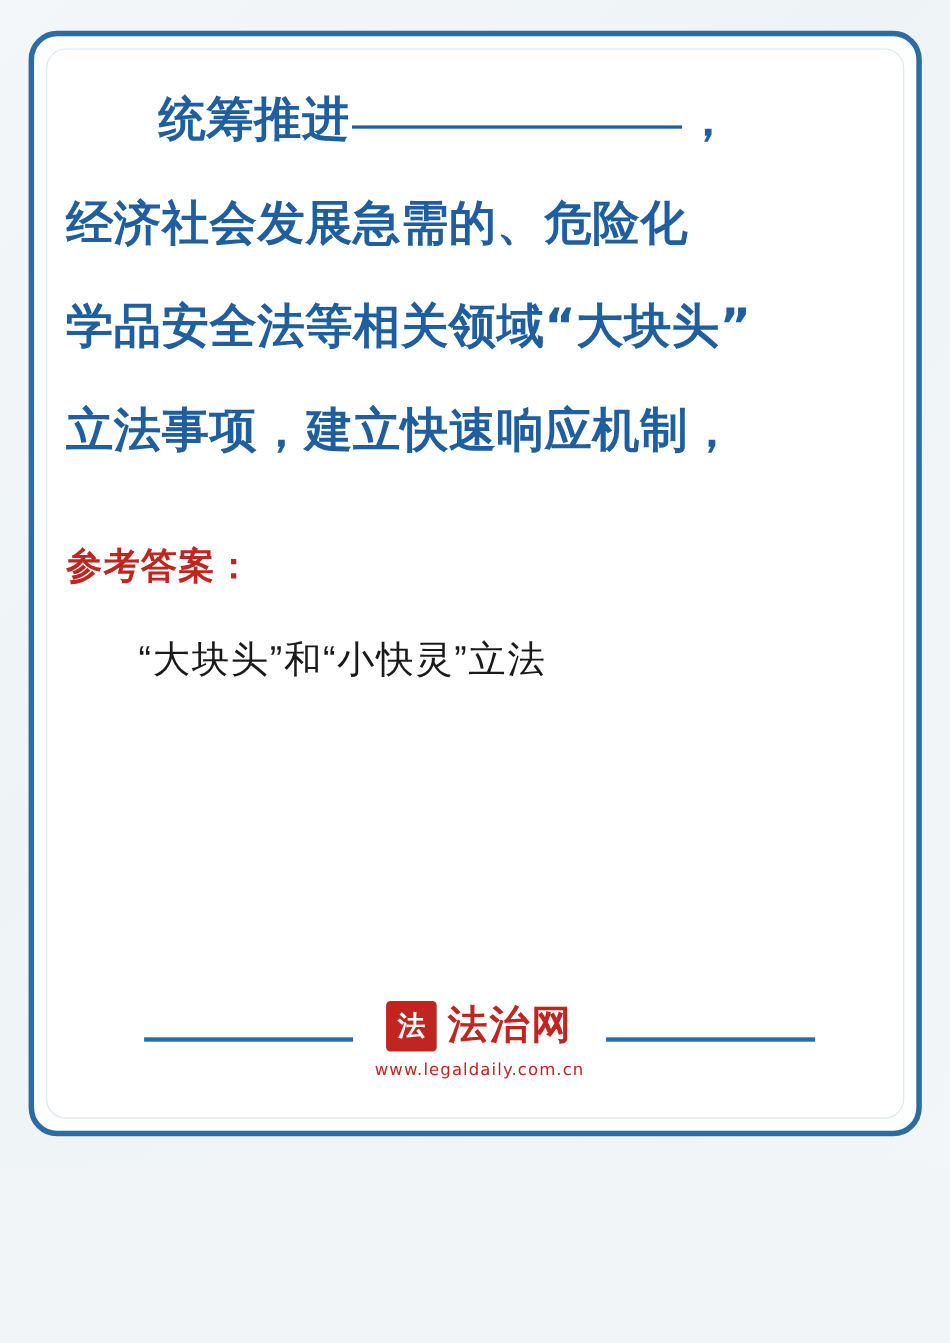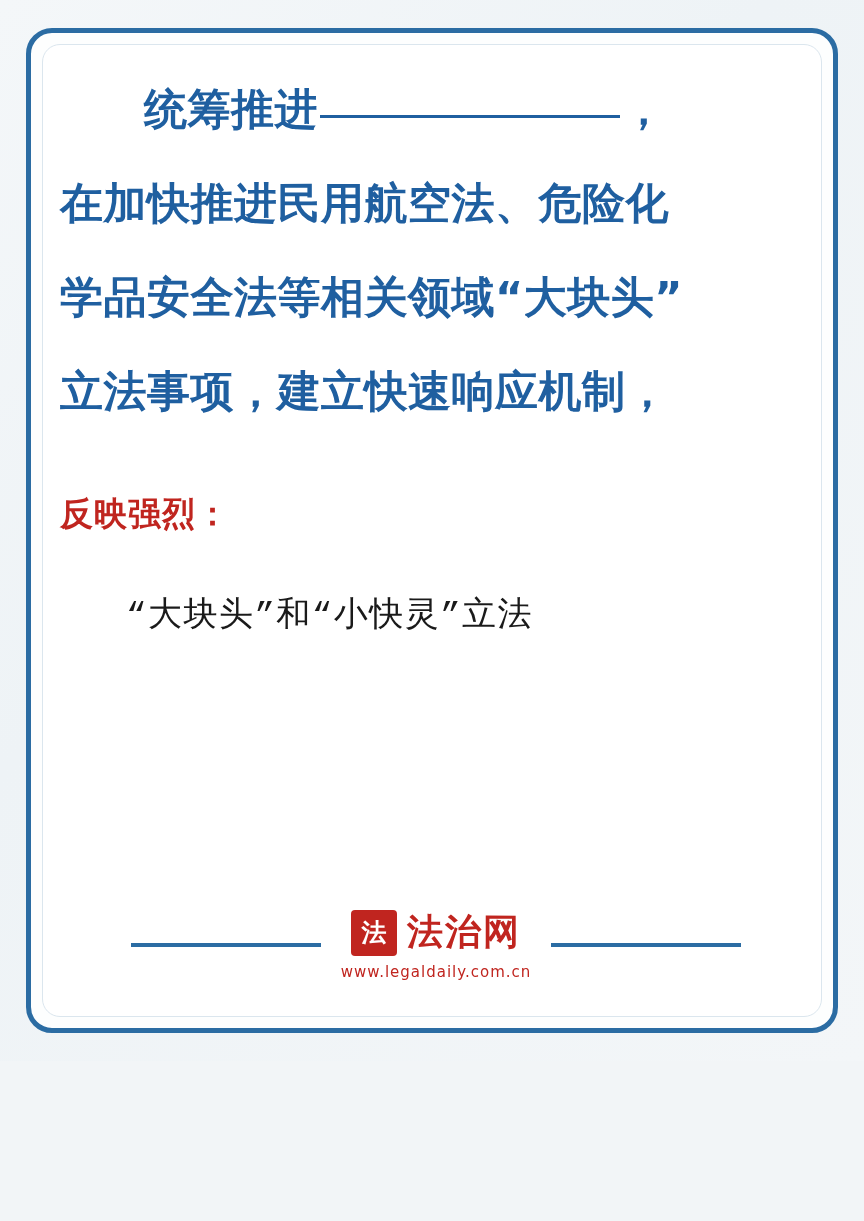--- a/index.html
+++ b/index.html
@@ -81,24 +81,24 @@
   .answer-label {
     margin-top: 54px;
     color: #c0251f;
     font-family: "DejaVu Serif", serif;
     font-weight: bold;
     font-size: 33px;
     letter-spacing: 1px;
   }
 
   .answer-text {
-    margin-top: 54px;
+    margin-top: 40px;
     padding-left: 66px;
     color: #1a1a1a;
-    font-family: Liberation Mono, monospace;
+    font-family: Liberation Sans, sans-serif;
     font-size: 34px;
     letter-spacing: 1.5px;
   }
 
   
   .footer {
     position: absolute;
     left: 0;
     right: 0;
     bottom: 20px;
@@ -157,26 +157,26 @@
 
 <div class="poster">
   <div class="frame">
     <div class="frame-inner"></div>
   </div>
 
   <div class="content">
 
     <div class="question">
       <div class="q-line1"><span>统筹推进</span><span class="blank"></span><span>，</span></div>
-      <div>在加快推进民用航空法、危险化</div>
+      <div>经济社会发展急需的、危险化</div>
       <div>学品安全法等相关领域“大块头”</div>
       <div>立法事项，建立快速响应机制，</div>
     </div>
 
-    <div class="answer-label">反映强烈：</div>
+    <div class="answer-label">参考答案：</div>
     <div class="answer-text">“大块头”和“小快灵”立法</div>
 
     <div class="footer">
       <div class="rule"></div>
       <div class="brand">
         <div class="brand-row">
           <div class="seal">法</div>
           <div class="brand-name">法治网</div>
         </div>
         <div class="brand-url">www.legaldaily.com.cn</div>

